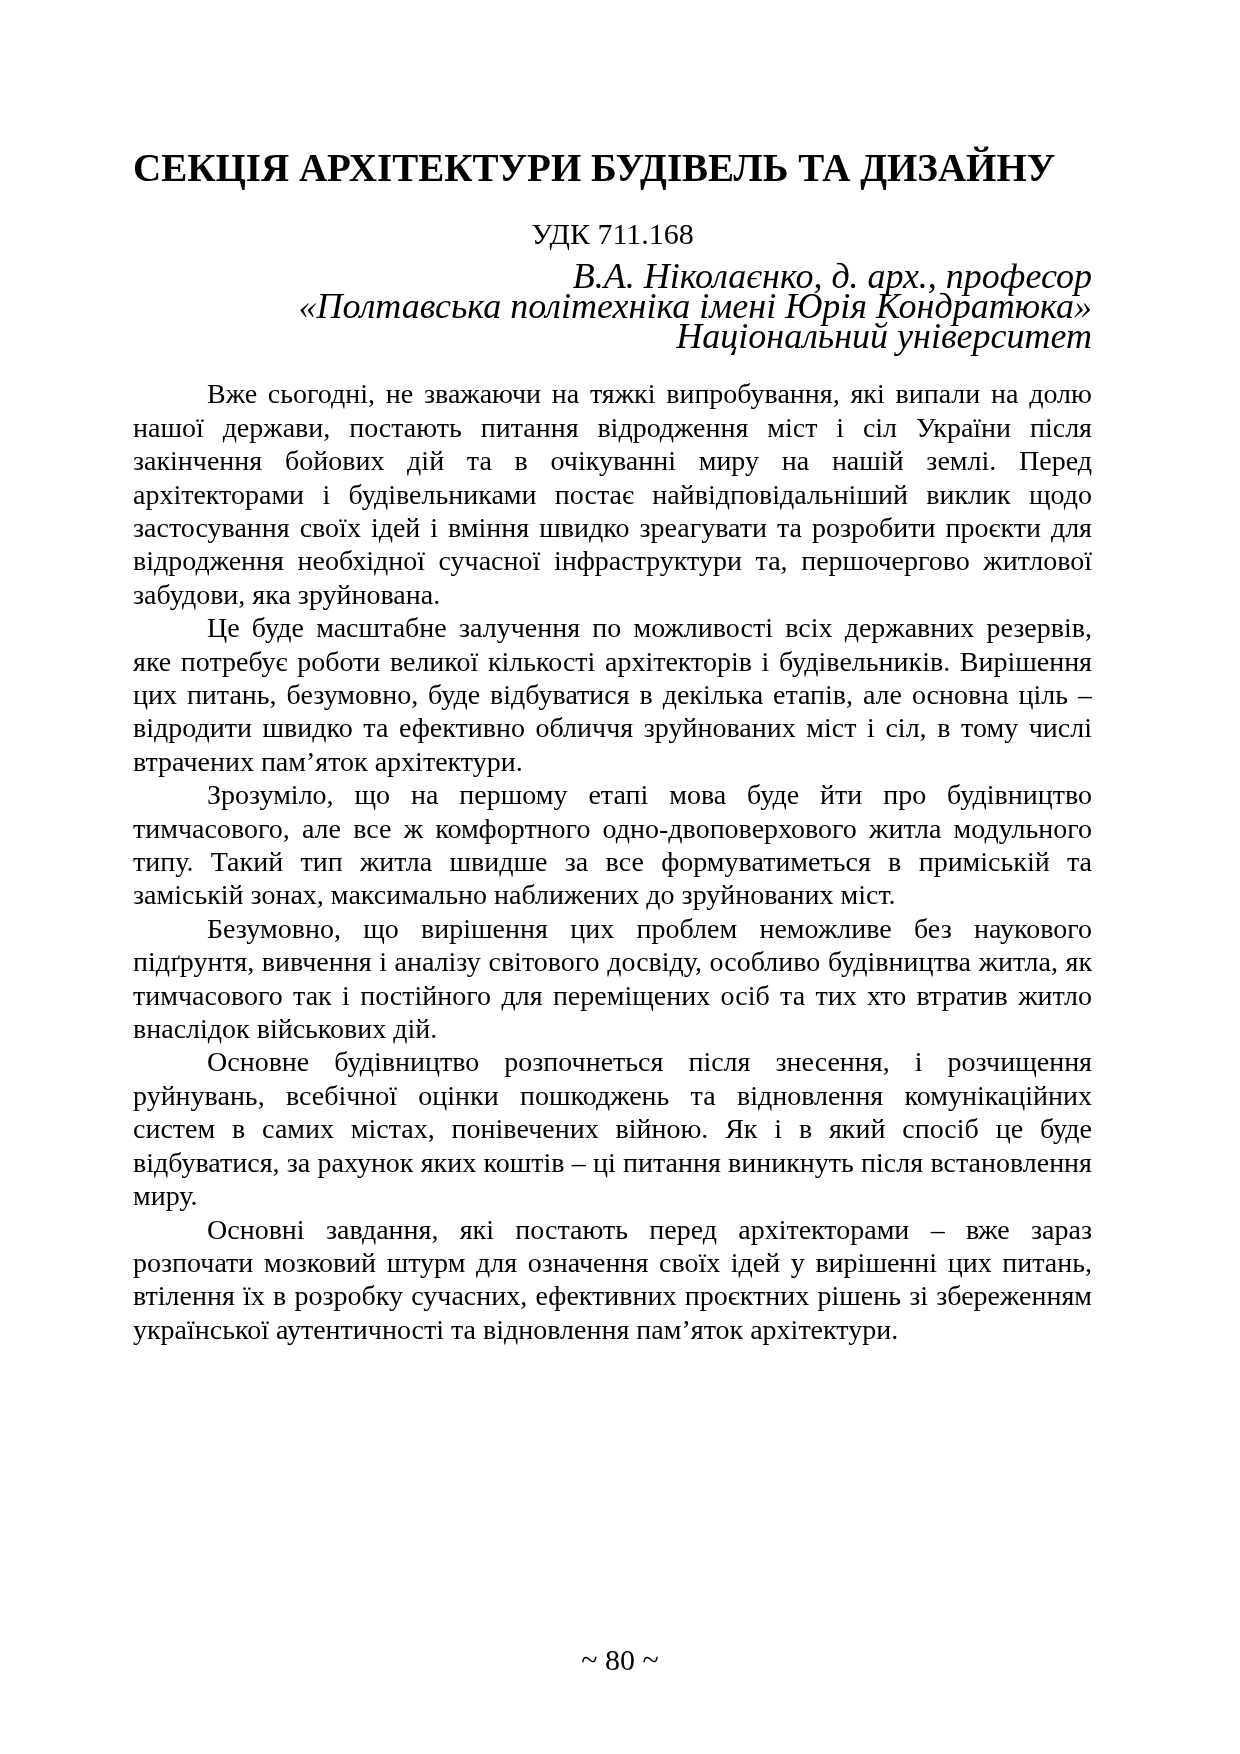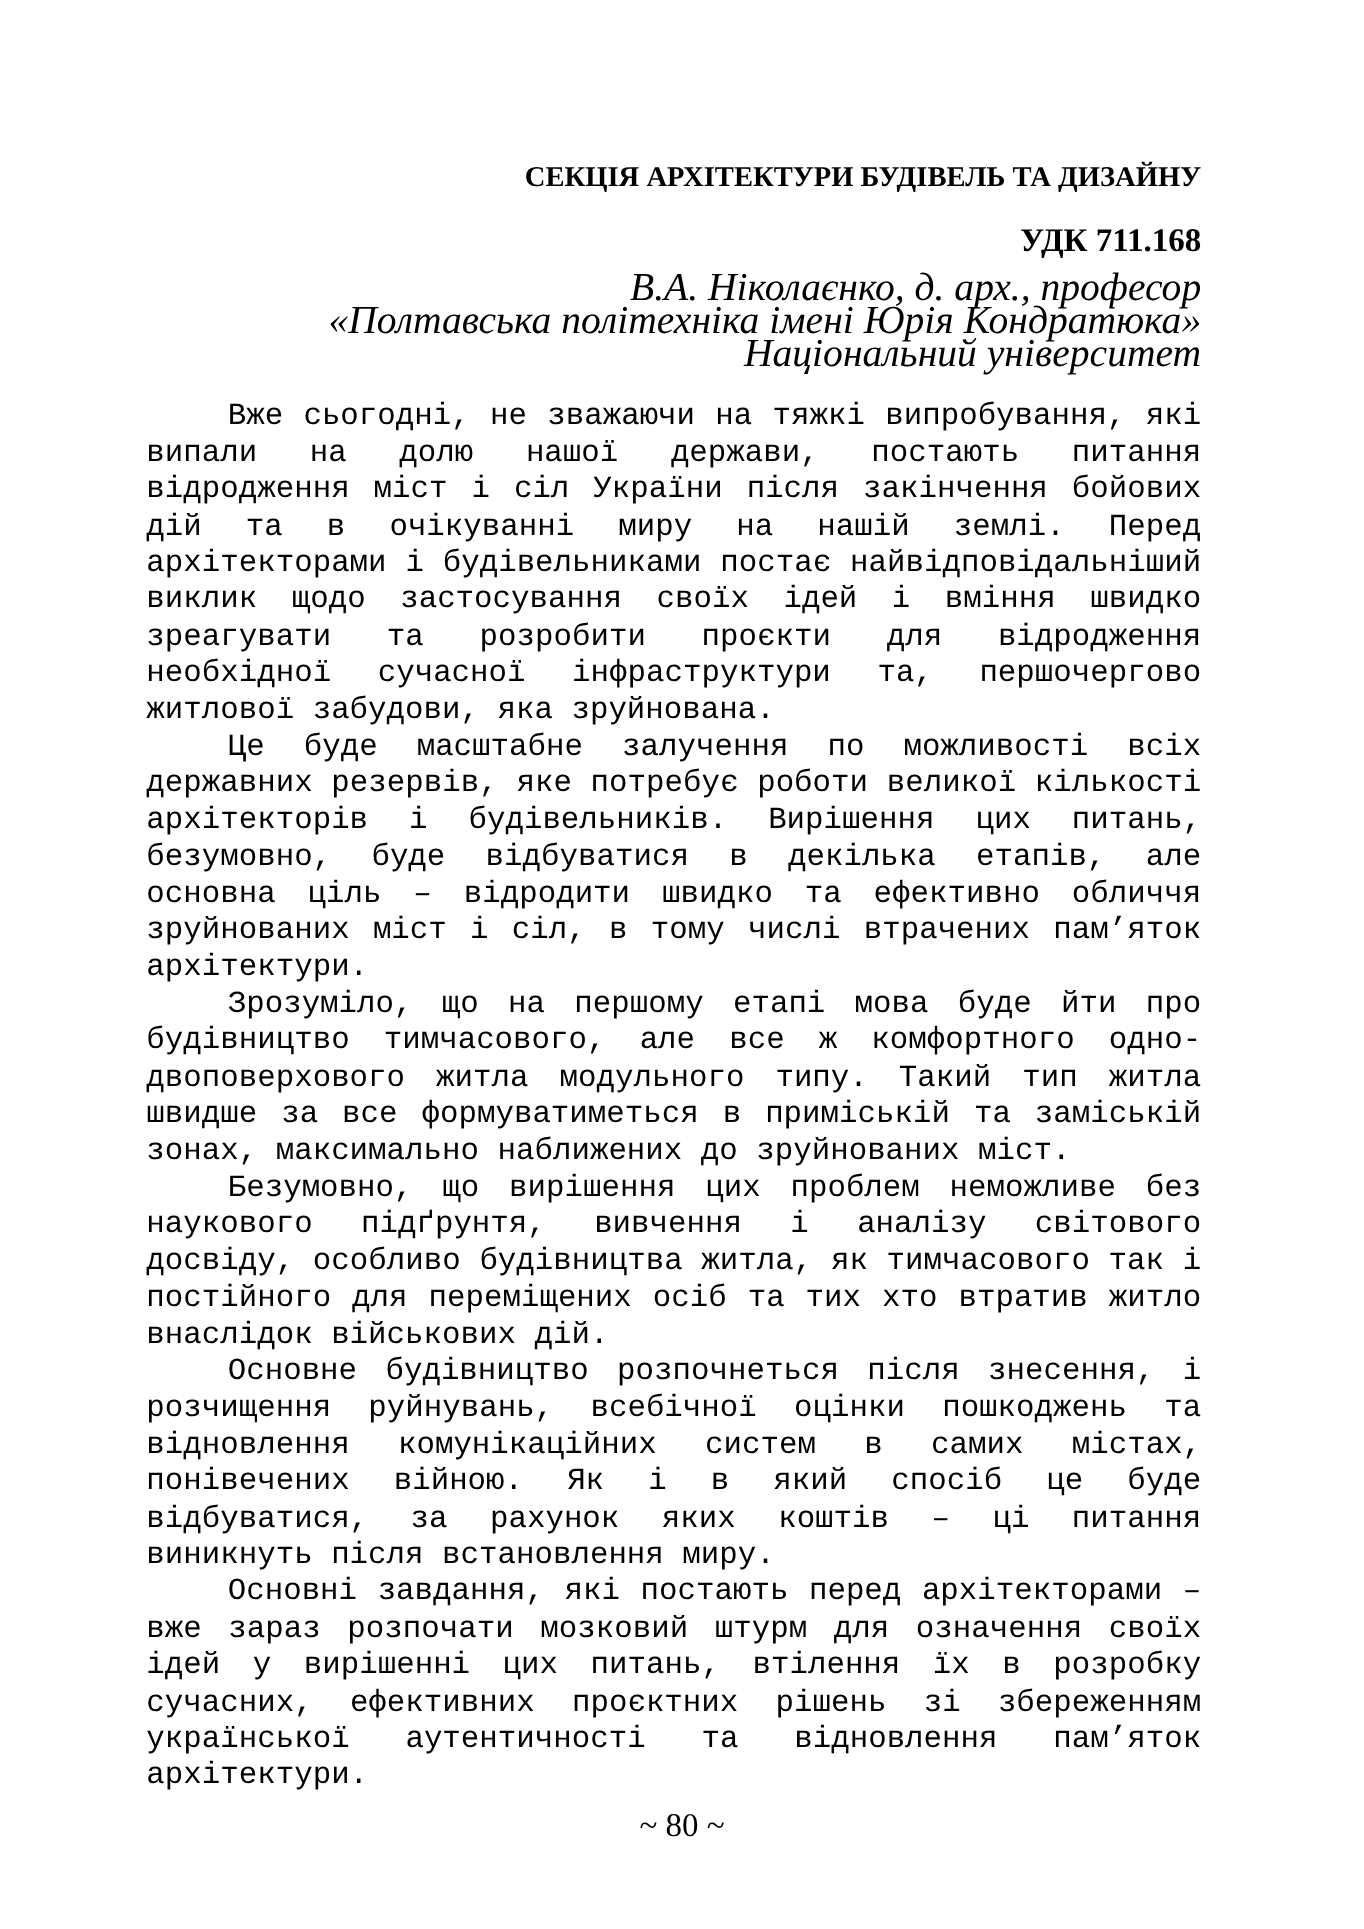--- a/index.html
+++ b/index.html
@@ -16,52 +16,51 @@
     font-family: "Liberation Serif", serif;
     overflow: hidden;
     box-sizing: border-box;
   }
   .content {
     margin-left: 133px;
     width: 959px;
   }
   .section-title {
     margin: 146px 0 10px 0;
-    font-size: 26px;
+    font-size: 39px;
     line-height: 1.15;
     font-weight: bold;
-    text-align: right;
+    text-align: left;
     white-space: nowrap;
   }
   .udc {
     margin-top: 26px;
     font-size: 30px;
     line-height: 1.15;
-    font-weight: bold;
-    text-align: right;
+    font-weight: normal;
+    text-align: center;
   }
   .author-block {
     margin-top: 10px;
     font-size: 36px;
     line-height: 30px;
     font-style: italic;
     text-align: right;
   }
   .article-title {
     margin: 26px 0 0 0;
     font-size: 38px;
     line-height: 40px;
     font-weight: bold;
     text-align: center;
   }
   .article-body {
     font-size: 28px;
     line-height: 33.4px;
     text-align: justify;
-    font-family: Liberation Mono, monospace;
   }
   .article-body p {
     margin: 0;
     padding: 0;
     text-indent: 74px;
     hyphens: none;
   }
   .page-number {
     position: absolute;
     left: 0;

